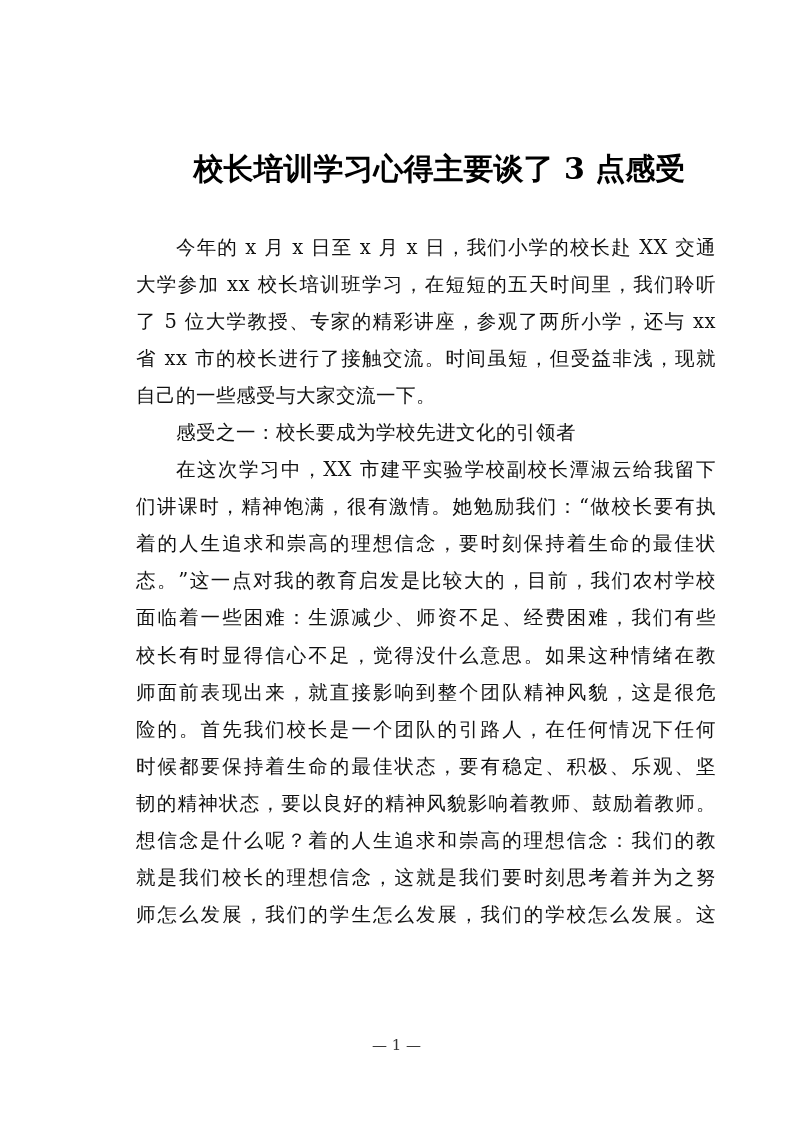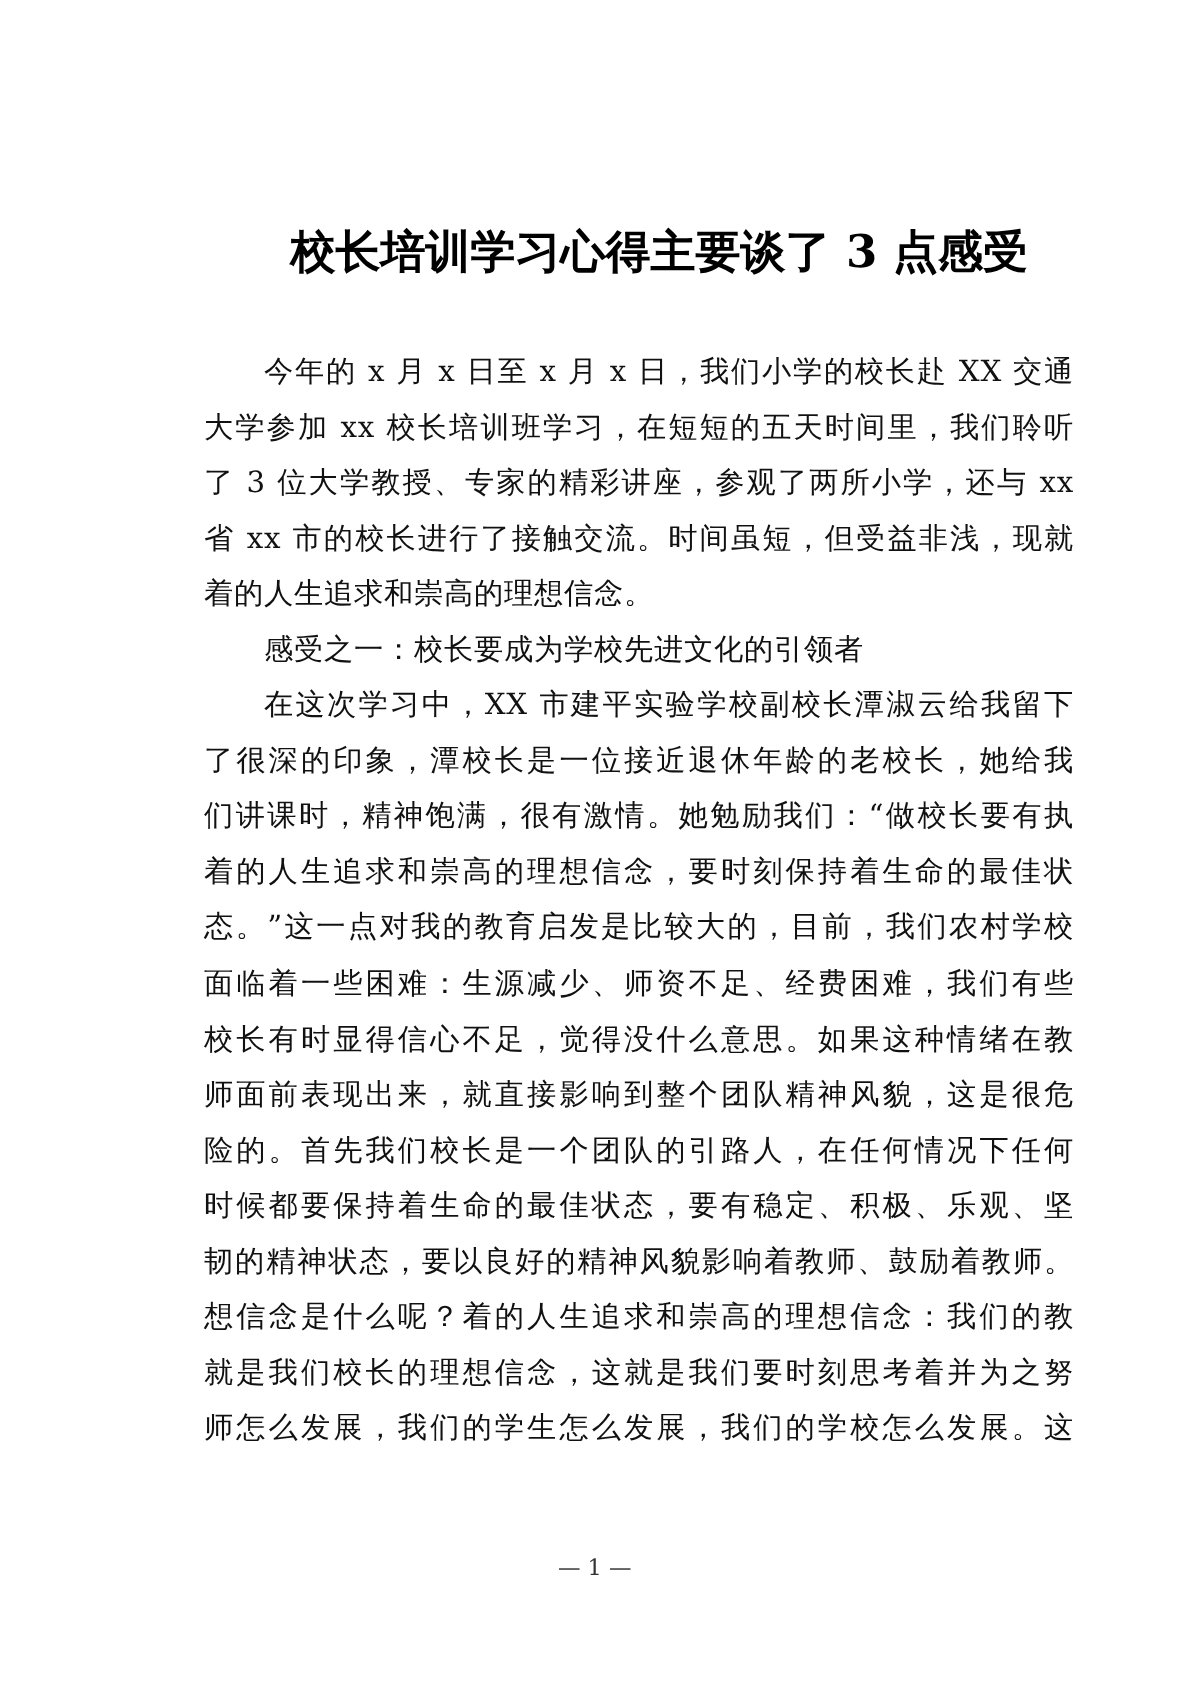--- a/index.html
+++ b/index.html
@@ -31,26 +31,25 @@
   </style>
 </head>
 <body>
 
 <div class="page">
   <div class="title">校长培训学习心得主要谈了 3 点感受</div>
 
   <div class="body">
     <span class="line indent">今年的 x 月 x 日至 x 月 x 日，我们小学的校长赴 XX 交通</span>
     <span class="line">大学参加 xx 校长培训班学习，在短短的五天时间里，我们聆听</span>
-    <span class="line">了 3 位大学教授、专家的精彩讲座，参观了两所小学，还与 xx</span>
+    <span class="line">了 5 位大学教授、专家的精彩讲座，参观了两所小学，还与 xx</span>
     <span class="line">省 xx 市的校长进行了接触交流。时间虽短，但受益非浅，现就</span>
-    <span class="line last">着的人生追求和崇高的理想信念。</span>
+    <span class="line last">自己的一些感受与大家交流一下。</span>
     <span class="line indent last">感受之一：校长要成为学校先进文化的引领者</span>
     <span class="line indent">在这次学习中，XX 市建平实验学校副校长潭淑云给我留下</span>
-    <span class="line">了很深的印象，潭校长是一位接近退休年龄的老校长，她给我</span>
     <span class="line">们讲课时，精神饱满，很有激情。她勉励我们：“做校长要有执</span>
     <span class="line">着的人生追求和崇高的理想信念，要时刻保持着生命的最佳状</span>
     <span class="line">态。”这一点对我的教育启发是比较大的，目前，我们农村学校</span>
     <span class="line">面临着一些困难：生源减少、师资不足、经费困难，我们有些</span>
     <span class="line">校长有时显得信心不足，觉得没什么意思。如果这种情绪在教</span>
     <span class="line">师面前表现出来，就直接影响到整个团队精神风貌，这是很危</span>
     <span class="line">险的。首先我们校长是一个团队的引路人，在任何情况下任何</span>
     <span class="line">时候都要保持着生命的最佳状态，要有稳定、积极、乐观、坚</span>
     <span class="line">韧的精神状态，要以良好的精神风貌影响着教师、鼓励着教师。</span>
     <span class="line">想信念是什么呢？着的人生追求和崇高的理想信念：我们的教</span>

